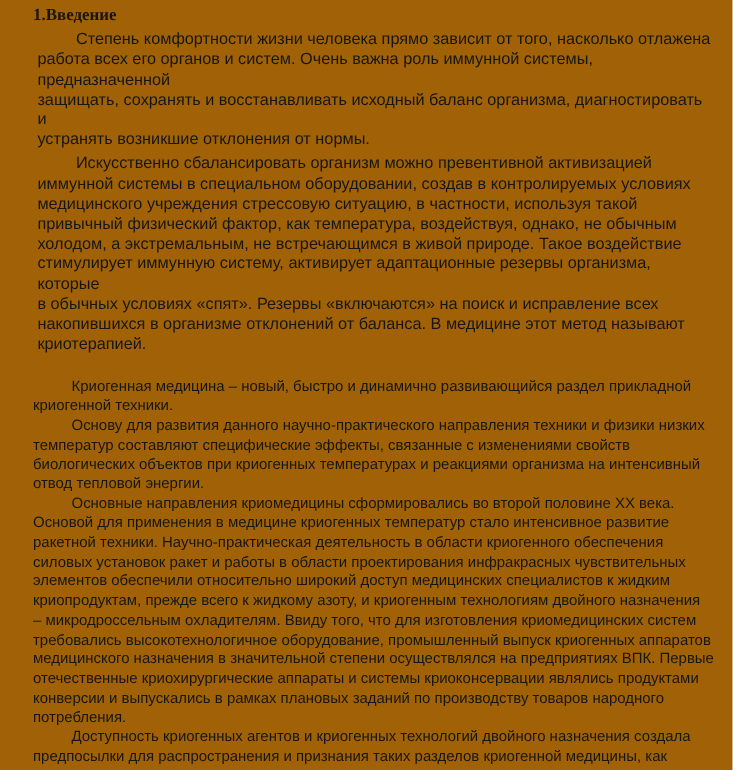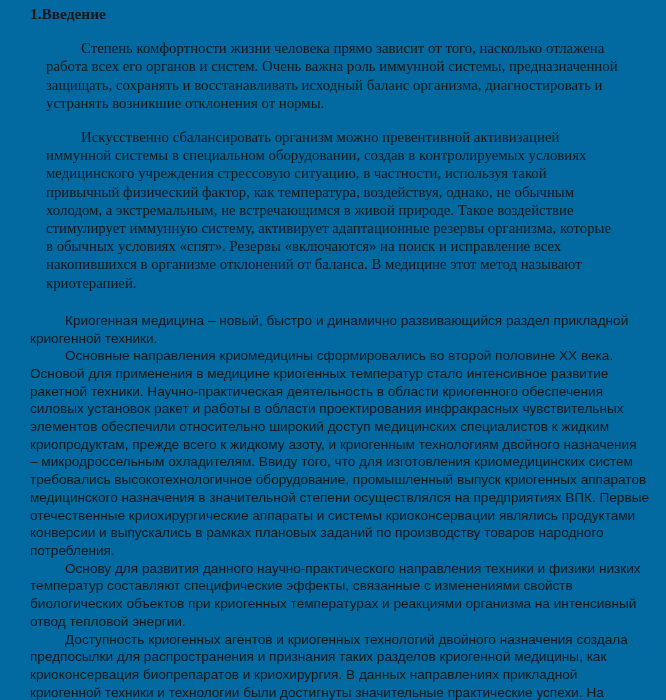--- a/index.html
+++ b/index.html
@@ -5,38 +5,38 @@
   html, body {
     margin: 0;
     padding: 0;
     background: #ffffff;
   }
   .page {
     position: relative;
     width: 666px;
     height: 700px;
     box-sizing: border-box;
-    background: #0369a1;
+    background: #a16207;
     color: #161616;
     padding: 5px 16px 0 30px;
     overflow: hidden;
   }
   
   .h-serif {
     font-family: "Liberation Serif", "DejaVu Serif", serif;
     font-size: 15.4px;
     font-weight: bold;
     line-height: 18.2px;
     margin: 0;
   }
   .p-serif {
-    font-family: Liberation Serif, serif;
+    font-family: Liberation Sans, sans-serif;
     font-size: 14.8px;
     line-height: 18.2px;
-    margin: 16px;
+    margin: 4px;
     white-space: pre-line;
     text-indent: 35px;
   }
   
   .h-sans {
     font-family: "Liberation Sans", "DejaVu Sans", sans-serif;
     font-size: 14.2px;
     font-weight: bold;
     line-height: 17.7px;
     margin: 0;
@@ -71,36 +71,36 @@
 холодом, а экстремальным, не встречающимся в живой природе. Такое воздействие
 стимулирует иммунную систему, активирует адаптационные резервы организма, которые
 в обычных условиях «спят». Резервы «включаются» на поиск и исправление всех
 накопившихся в организме отклонений от баланса. В медицине этот метод называют
 криотерапией.</p>
   </section>
 
   <section class="section-history">
     <p class="p-sans">Криогенная медицина – новый, быстро и динамично развивающийся раздел прикладной
 криогенной техники.</p>
+    <p class="p-sans">Основу для развития данного научно-практического направления техники и физики низких
+температур составляют специфические эффекты, связанные с изменениями свойств
+биологических объектов при криогенных температурах и реакциями организма на интенсивный
+отвод тепловой энергии.</p>
     <p class="p-sans">Основные направления криомедицины сформировались во второй половине XX века.
 Основой для применения в медицине криогенных температур стало интенсивное развитие
 ракетной техники. Научно-практическая деятельность в области криогенного обеспечения
 силовых установок ракет и работы в области проектирования инфракрасных чувствительных
 элементов обеспечили относительно широкий доступ медицинских специалистов к жидким
 криопродуктам, прежде всего к жидкому азоту, и криогенным технологиям двойного назначения
 – микродроссельным охладителям. Ввиду того, что для изготовления криомедицинских систем
 требовались высокотехнологичное оборудование, промышленный выпуск криогенных аппаратов
 медицинского назначения в значительной степени осуществлялся на предприятиях ВПК. Первые
 отечественные криохирургические аппараты и системы криоконсервации являлись продуктами
 конверсии и выпускались в рамках плановых заданий по производству товаров народного
 потребления.</p>
-    <p class="p-sans">Основу для развития данного научно-практического направления техники и физики низких
-температур составляют специфические эффекты, связанные с изменениями свойств
-биологических объектов при криогенных температурах и реакциями организма на интенсивный
-отвод тепловой энергии.</p>
     <p class="p-sans">Доступность криогенных агентов и криогенных технологий двойного назначения создала
 предпосылки для распространения и признания таких разделов криогенной медицины, как
 криоконсервация биопрепаратов и криохирургия. В данных направлениях прикладной
 криогенной техники и технологии были достигнуты значительные практические успехи. На основе
 научных исследований и клинической практики сформировалась общепризнанная теория</p>
   </section>
 
 </div>
 
 </body></html>

